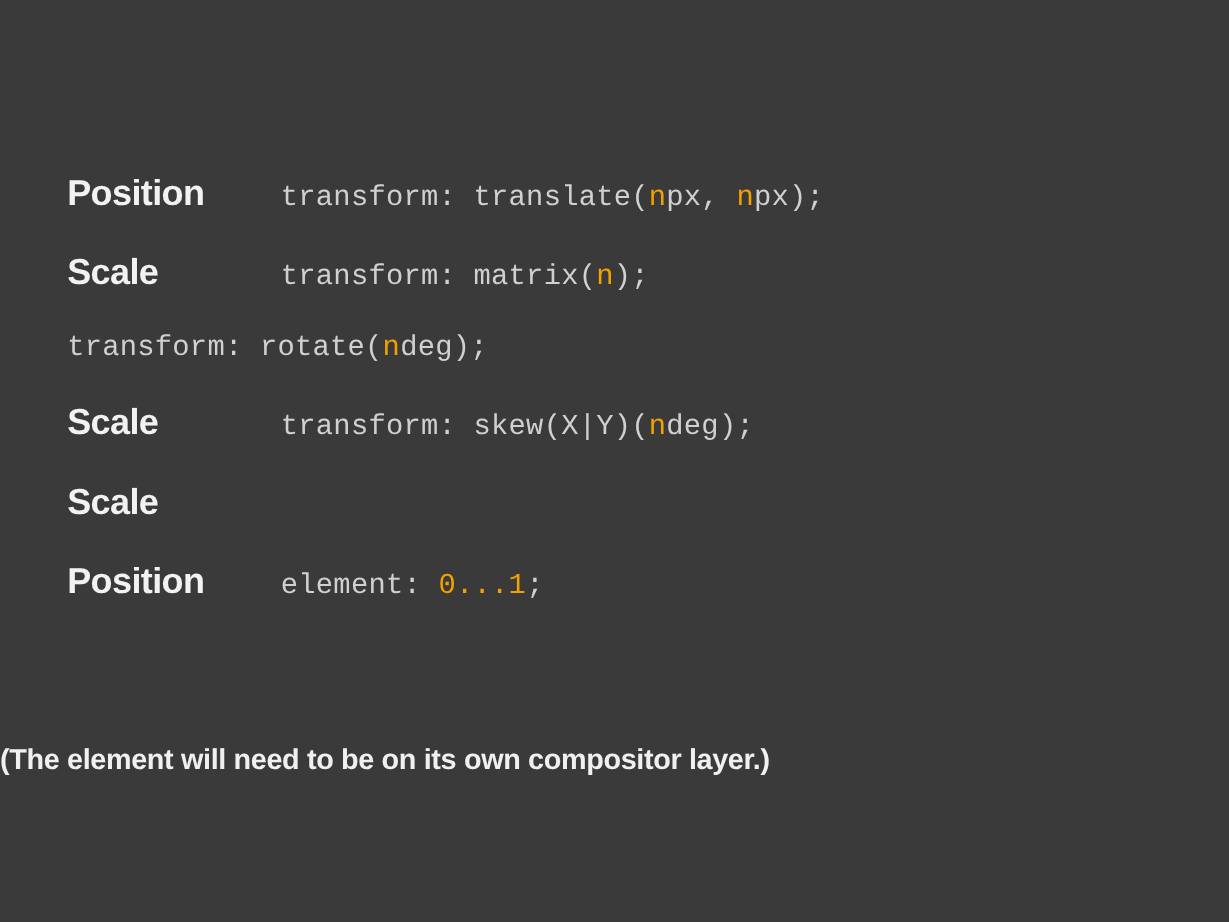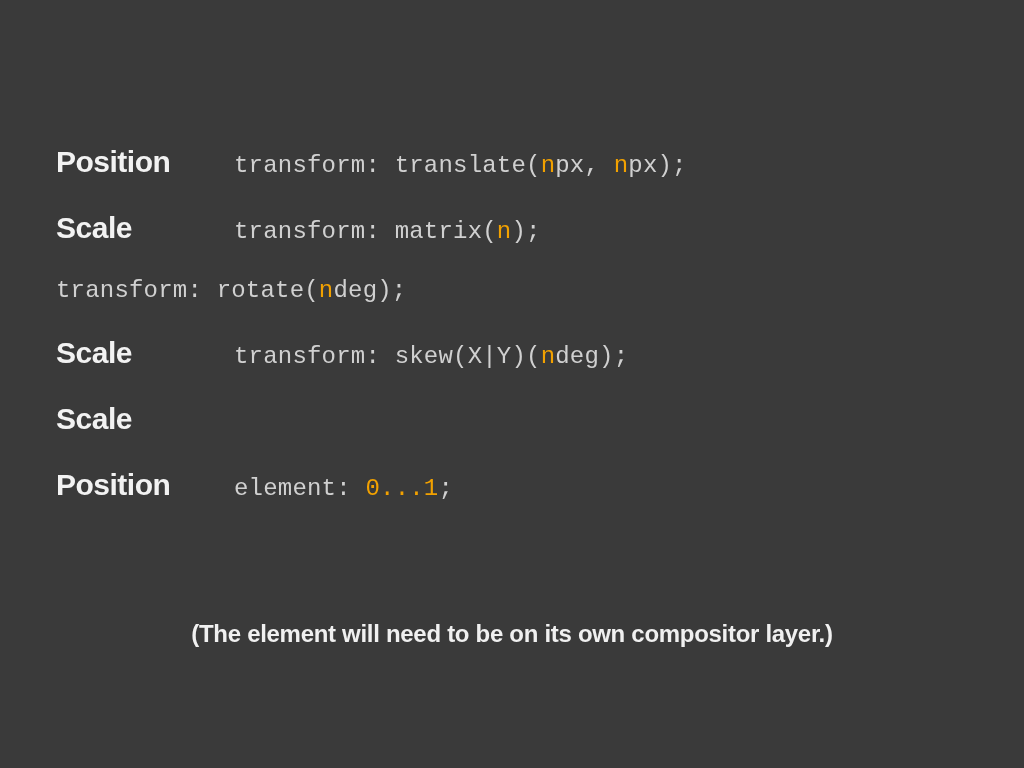--- a/index.html
+++ b/index.html
@@ -37,21 +37,21 @@
       font-size: 24px;
       letter-spacing: 0.2px;
       color: #d0d0d0;
       white-space: pre;
     }
     .hl { color: #f2a100; }
     .footnote {
       position: absolute;
       left: 0; right: 0;
       bottom: 120px;
-      text-align: center;
+      text-align: left;
       font-weight: 700;
       font-size: 24px;
       color: #f0f0f0;
       letter-spacing: -0.3px;
     }
   </style>
 </head>
 <body>
 
 <div class="slide">

